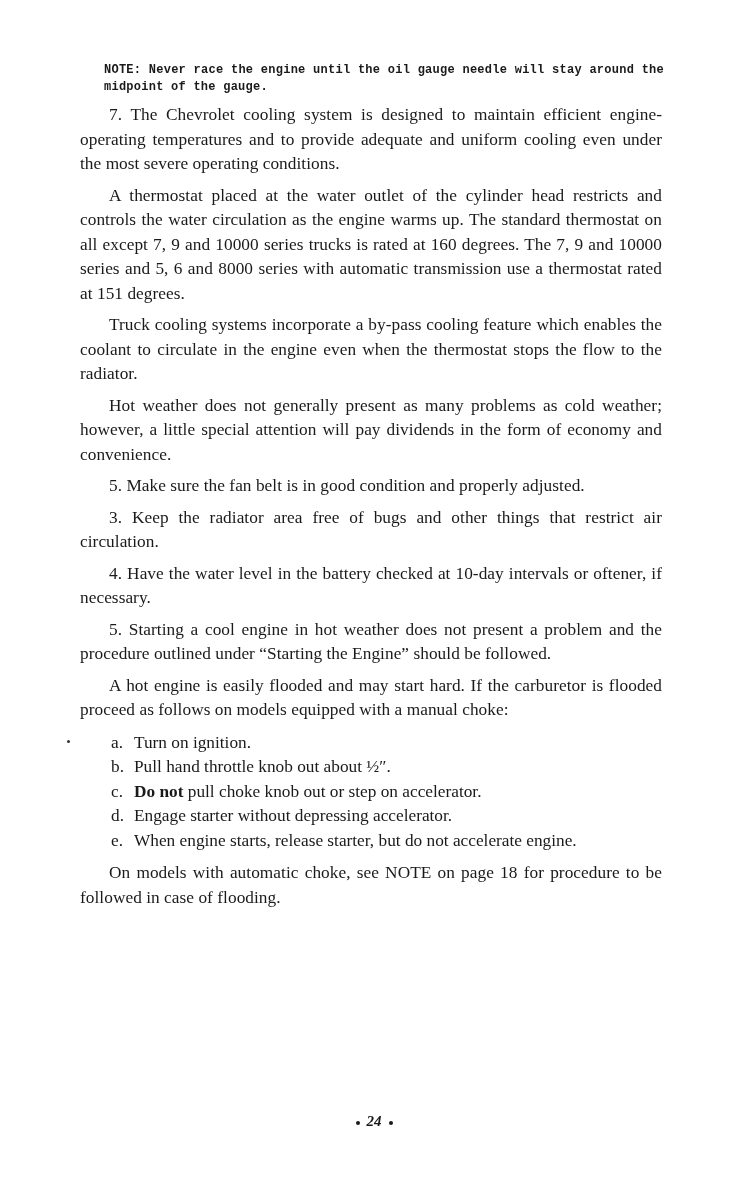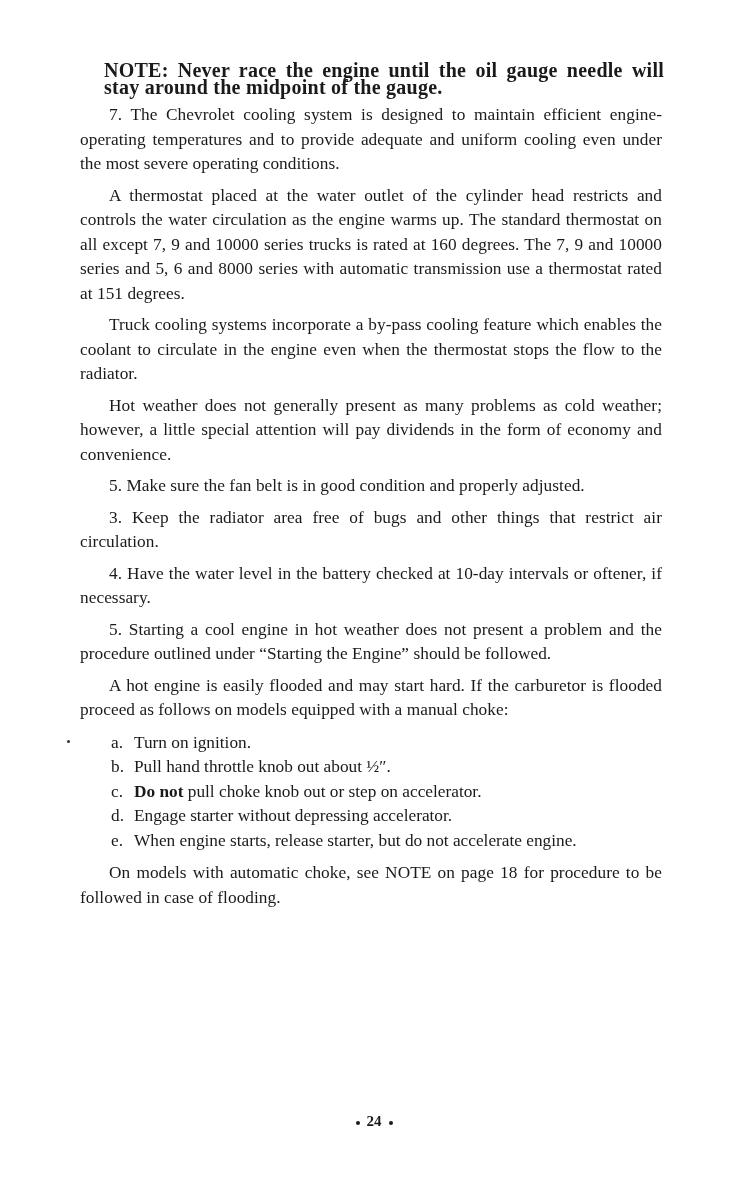--- a/index.html
+++ b/index.html
@@ -12,23 +12,23 @@
       overflow: hidden;
       position: relative;
     }
     .page {
       position: absolute;
       left: 73px;
       top: 62px;
       width: 596px;
     }
     .note {
-      font-family: Liberation Serif, serif;
+      font-family: Liberation Mono, monospace;
       font-weight: bold;
-      font-size: 20px;
+      font-size: 12px;
       line-height: 17px;
       margin: 0 0 2px 31px;
       width: 560px;
       text-align: justify;
       text-align-last: left;
       letter-spacing: 0.25px;
     }
     .note .note-lead { font-weight: bold; }
     p.para {
       margin: 7px;
@@ -74,20 +74,21 @@
     b.emph { font-weight: bold; }
     .page-number {
       position: absolute;
       left: 0;
       width: 748px;
       top: 1113px;
       text-align: center;
       font-family: "Liberation Serif", "DejaVu Serif", serif;
       font-weight: bold;
       font-size: 15px;
+      font-style: italic;
     }
     .page-number .dot {
       display: inline-block;
       width: 4px; height: 4px;
       background: #1a1a1a;
       border-radius: 50%;
       vertical-align: middle;
       margin: 0 7px;
     }
   </style>

